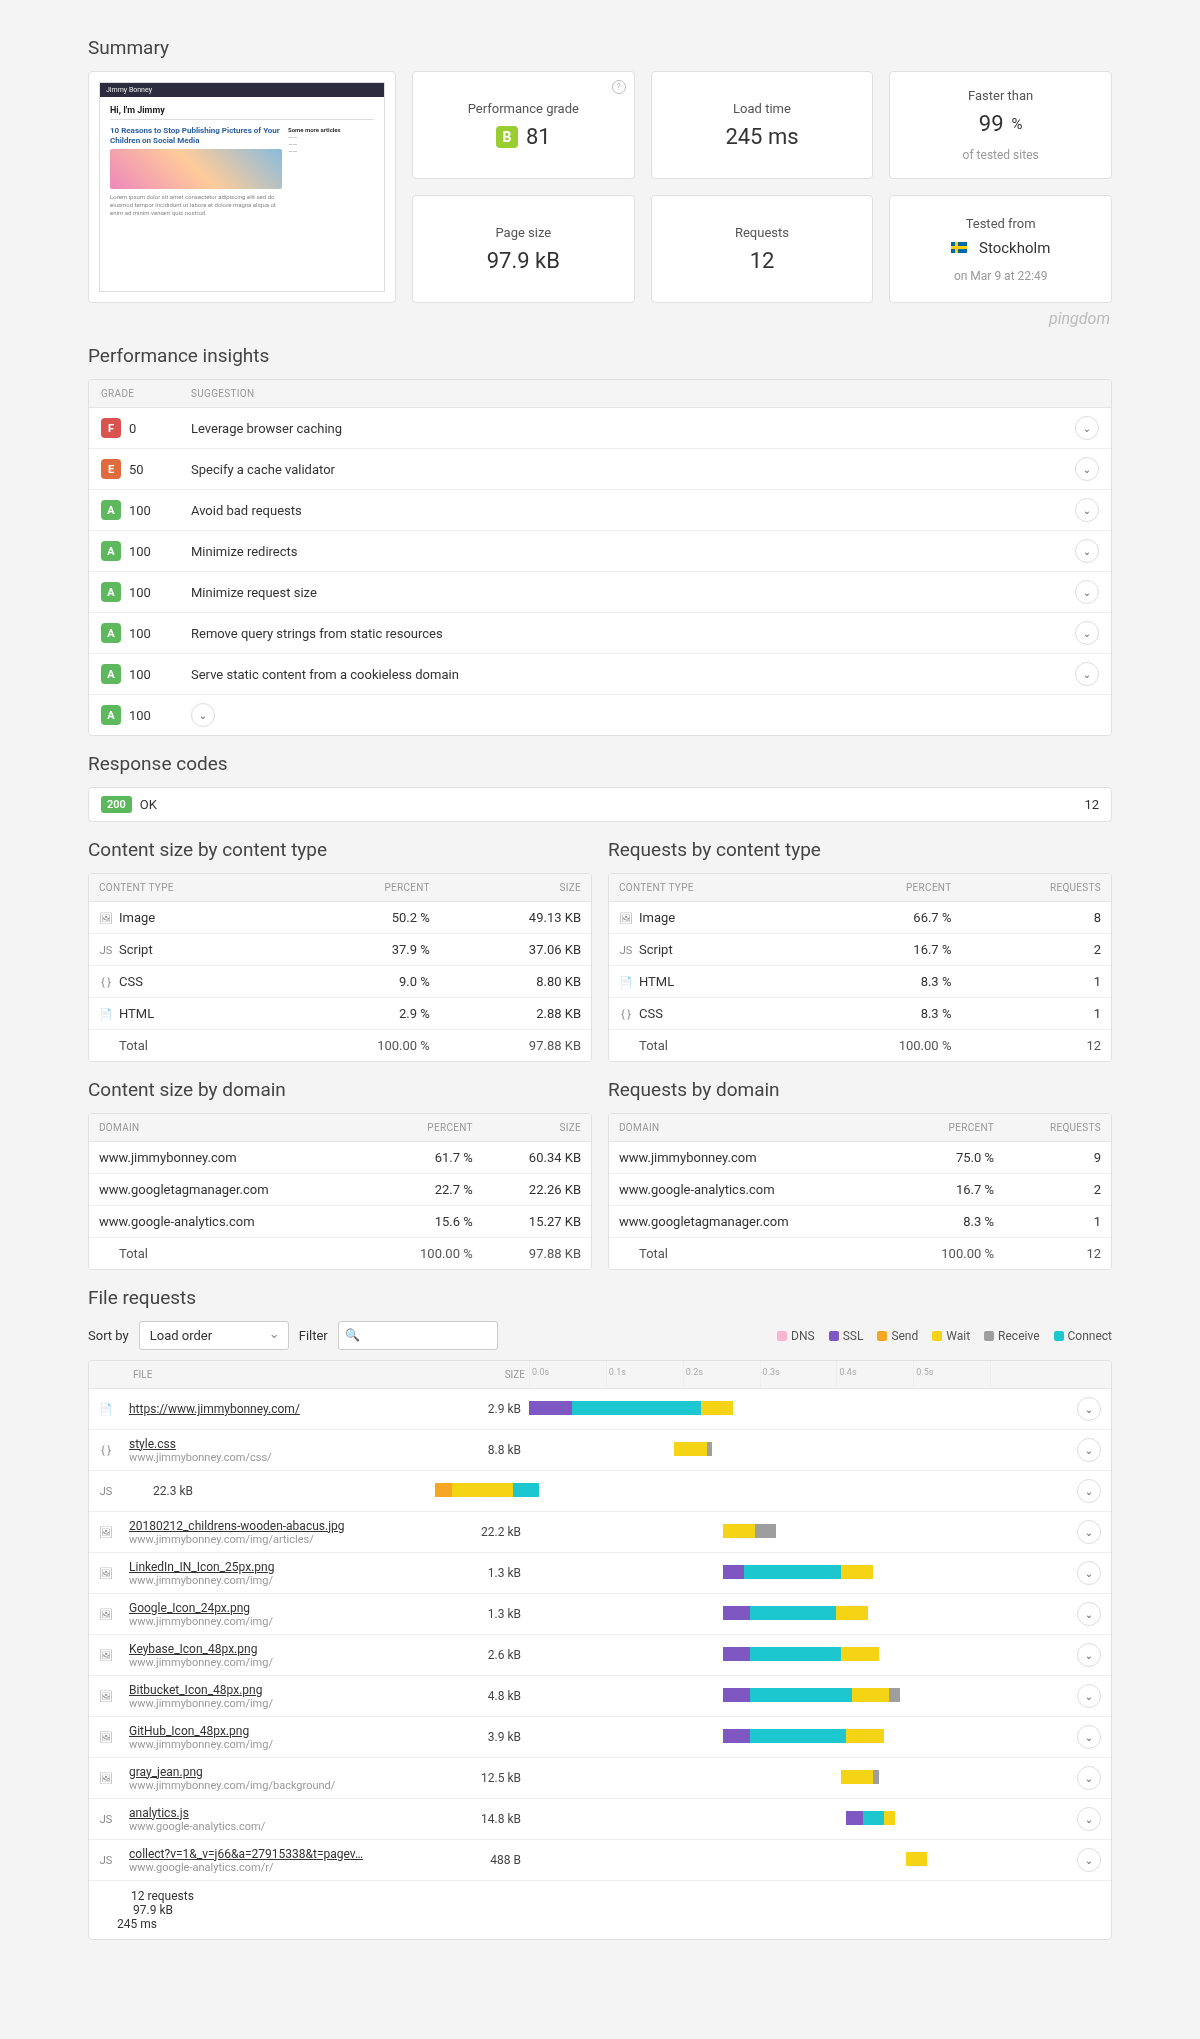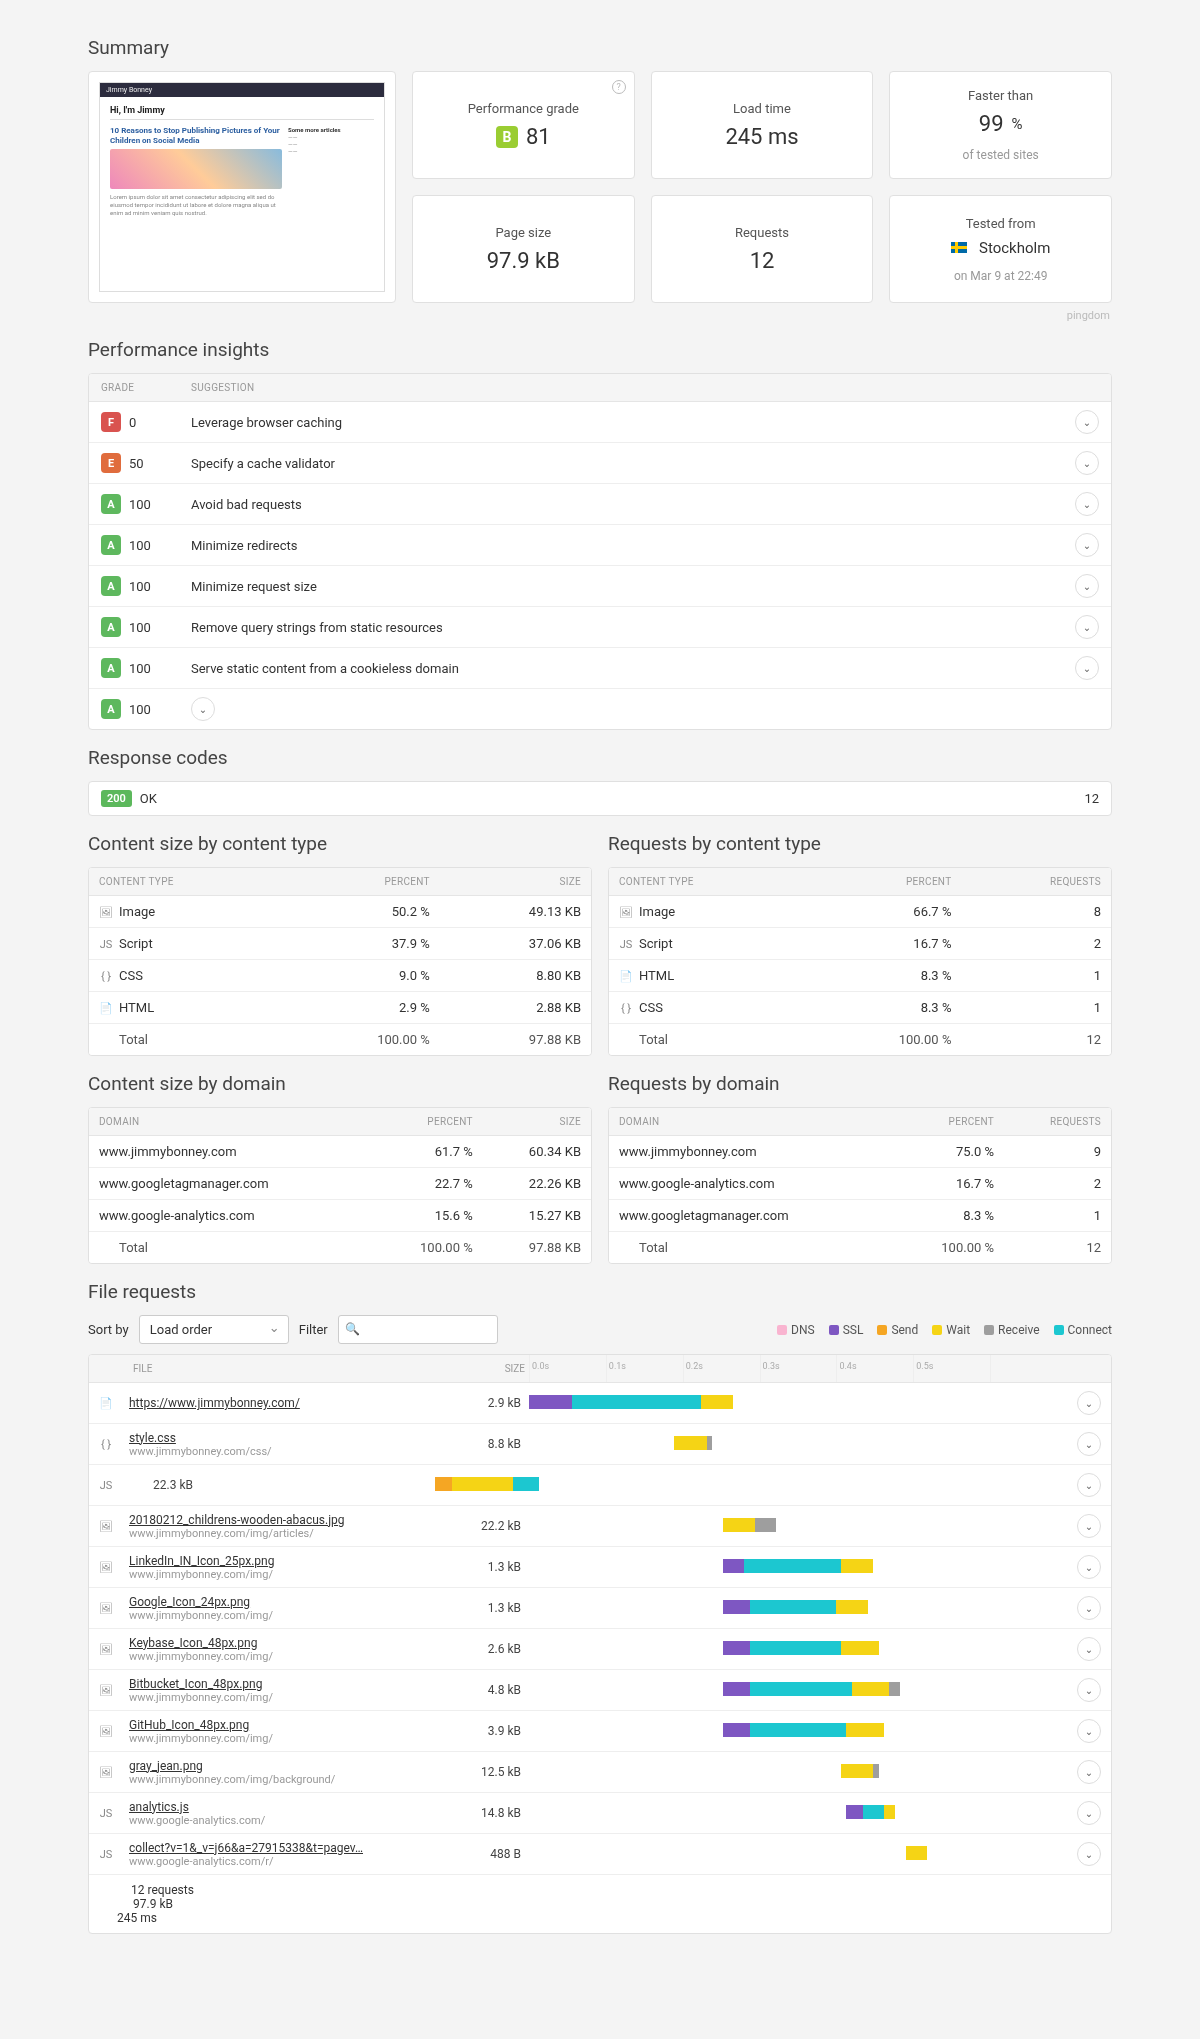--- a/index.html
+++ b/index.html
@@ -19,21 +19,21 @@
 .card-value { font-size: 22px; color: #333; display:flex; align-items:center; gap:8px;}
 .card-sub { font-size: 12px; color: #999; margin-top:12px;}
 .grade-badge { display:inline-flex; align-items:center; justify-content:center; width:22px; height:22px; border-radius:4px; color:#fff; font-weight:700; font-size:14px;}
 .grade-B { background:#9acd32; }
 .grade-A { background:#5eb85e; }
 .grade-E { background:#e06c3d; }
 .grade-F { background:#d9534f; }
 .help-icon { position:absolute; top:8px; right:8px; width:14px;height:14px;border:1px solid #bbb;border-radius:50%;font-size:9px;color:#bbb;display:flex;align-items:center;justify-content:center;}
 .flag { display:inline-block; width:16px; height:11px; background:linear-gradient(to bottom,#006aa7 40%,#fecc00 40%,#fecc00 60%,#006aa7 60%); position:relative; margin-right:4px; vertical-align:middle;}
 .flag::before { content:""; position:absolute; left:4px; top:0; width:3px; height:100%; background:#fecc00;}
-.brand { text-align:right; color:#bbb; font-size:11px; margin:6px 2px 0 0; }
+.brand { text-align:right; color:#bbb; font-size:16px; margin:6px 2px 0 0; font-style:italic;}
 .panel { background:#fff; border:1px solid #e0e0e0; border-radius:4px; overflow:hidden;}
 .panel-header { background:#f5f5f5; border-bottom:1px solid #e5e5e5; display:flex; padding:8px 12px; font-size:10px; color:#999; text-transform:uppercase; letter-spacing:0.3px;}
 .insight-row { display:flex; align-items:center; padding:8px 12px; border-bottom:1px solid #eee; font-size:13px;}
 .insight-row:last-child { border-bottom:none;}
 .col-grade { width:90px; display:flex; align-items:center; gap:8px;}
 .grade-sm { width:20px; height:20px; border-radius:4px; color:#fff; font-size:11px; font-weight:700; display:flex;align-items:center;justify-content:center;}
 .col-sugg { flex:1; color:#333;}
 .expand-btn { width:24px; height:24px; border:1px solid #ddd; border-radius:50%; background:#fff; display:flex; align-items:center; justify-content:center; cursor:pointer; font-size:10px; color:#666;}
 .two-col { display:flex; gap:16px; }
 .two-col > div { flex:1; }

